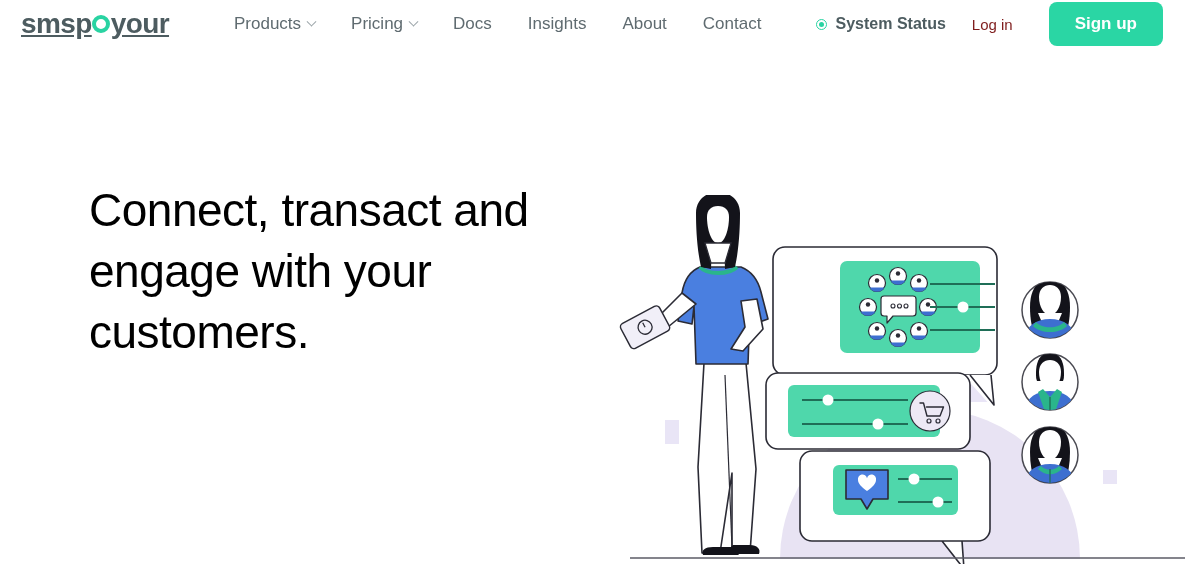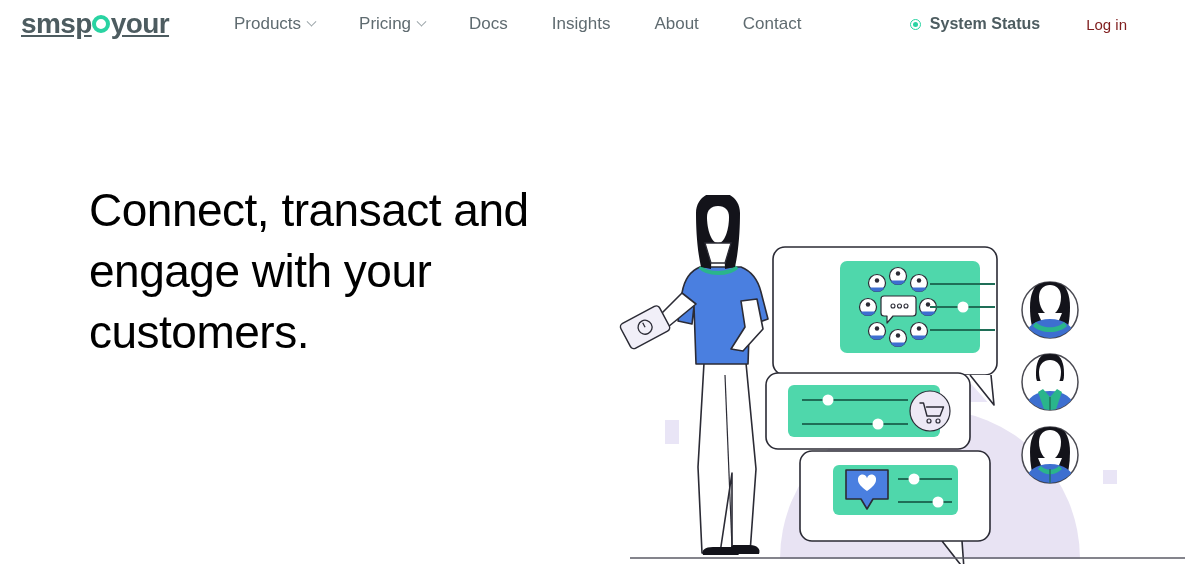--- a/index.html
+++ b/index.html
@@ -26,38 +26,38 @@
   .logo .o-ring {
     display: inline-block;
     width: 18px; height: 18px;
     border: 4px solid #29d3a2;
     border-radius: 50%;
     margin: 0 0.5px;
     position: relative; top: 0px;
   }
   .nav {
     position: absolute; left: 234px; top: 0; height: 48px;
-    display: flex; gap: 16px;
+    display: flex; gap: 8px;
   }
   .nav-item {
     display: flex; align-items: center;
     color: #5f6b70; font-size: 17px;
     margin-right: 28px; cursor: pointer; white-space: nowrap;
   }
   .nav-item:last-child { margin-right: 0; }
   .caret {
     display: inline-block; margin-left: 7px;
     width: 7px; height: 7px;
     border-right: 1.4px solid #9aa4a8;
     border-bottom: 1.4px solid #9aa4a8;
     transform: rotate(45deg) translate(-2px,-2px);
   }
   .header-right {
     position: absolute; right: 22px; top: 0; height: 48px;
-    display: flex; align-items: center; gap: 20px;
+    display: flex; align-items: center;
   }
   .status-wrap { display: flex; align-items: center; margin-right: 26px; cursor: pointer; }
   .status-dot {
     width: 11px; height: 11px; border-radius: 50%;
     border: 1.6px solid #29d3a2; margin-right: 9px;
     display: flex; align-items: center; justify-content: center;
   }
   .status-dot i { width: 5px; height: 5px; border-radius: 50%; background: #29d3a2; display: block; }
   .status-label { color: #4d5c60; font-size: 16px; font-weight: bold; white-space: nowrap; }
   .login-link { color: #7f1d1d; font-size: 15px; margin-right: 36px; cursor: pointer; white-space: nowrap; }
@@ -121,20 +121,21 @@
     </nav>
 
     <div class="header-right">
       <div class="status-wrap">
         <span class="status-dot">
             <i></i>
           </span>
         <span class="status-label">System Status</span>
       </div>
       <div class="login-link">Log in</div>
+      <button class="signup-btn">Sign up</button>
     </div>
   </div>
 
   <div class="hero-text">
     <h1 class="hero-title">
       <span>Connect, transact and</span><br>
       <span>engage with your</span><br>
       <span>customers.</span>
     </h1>
   </div>

